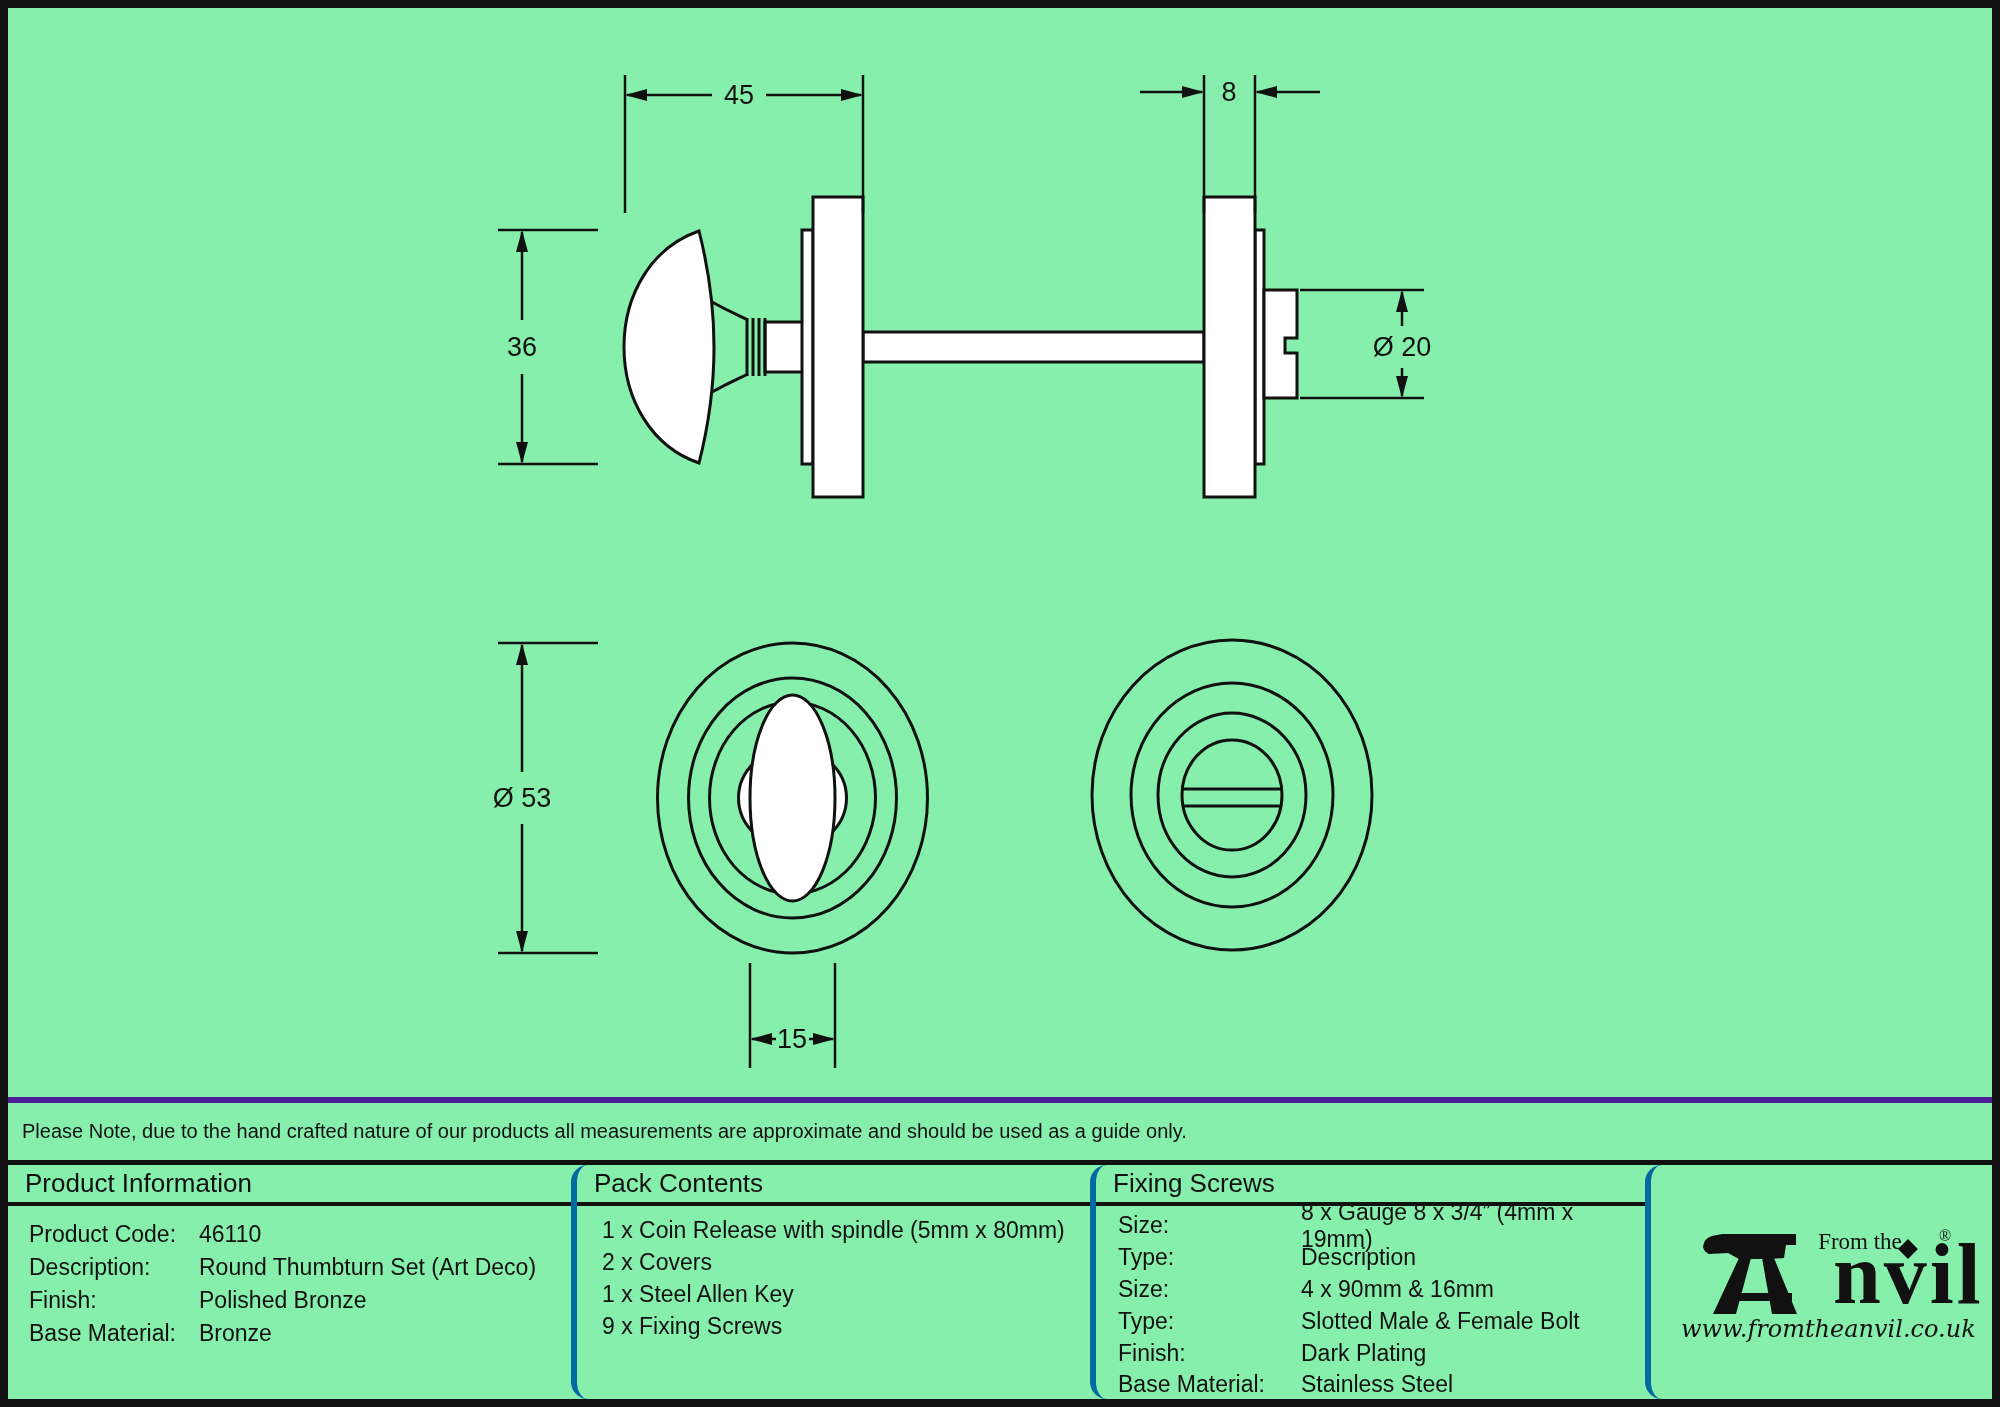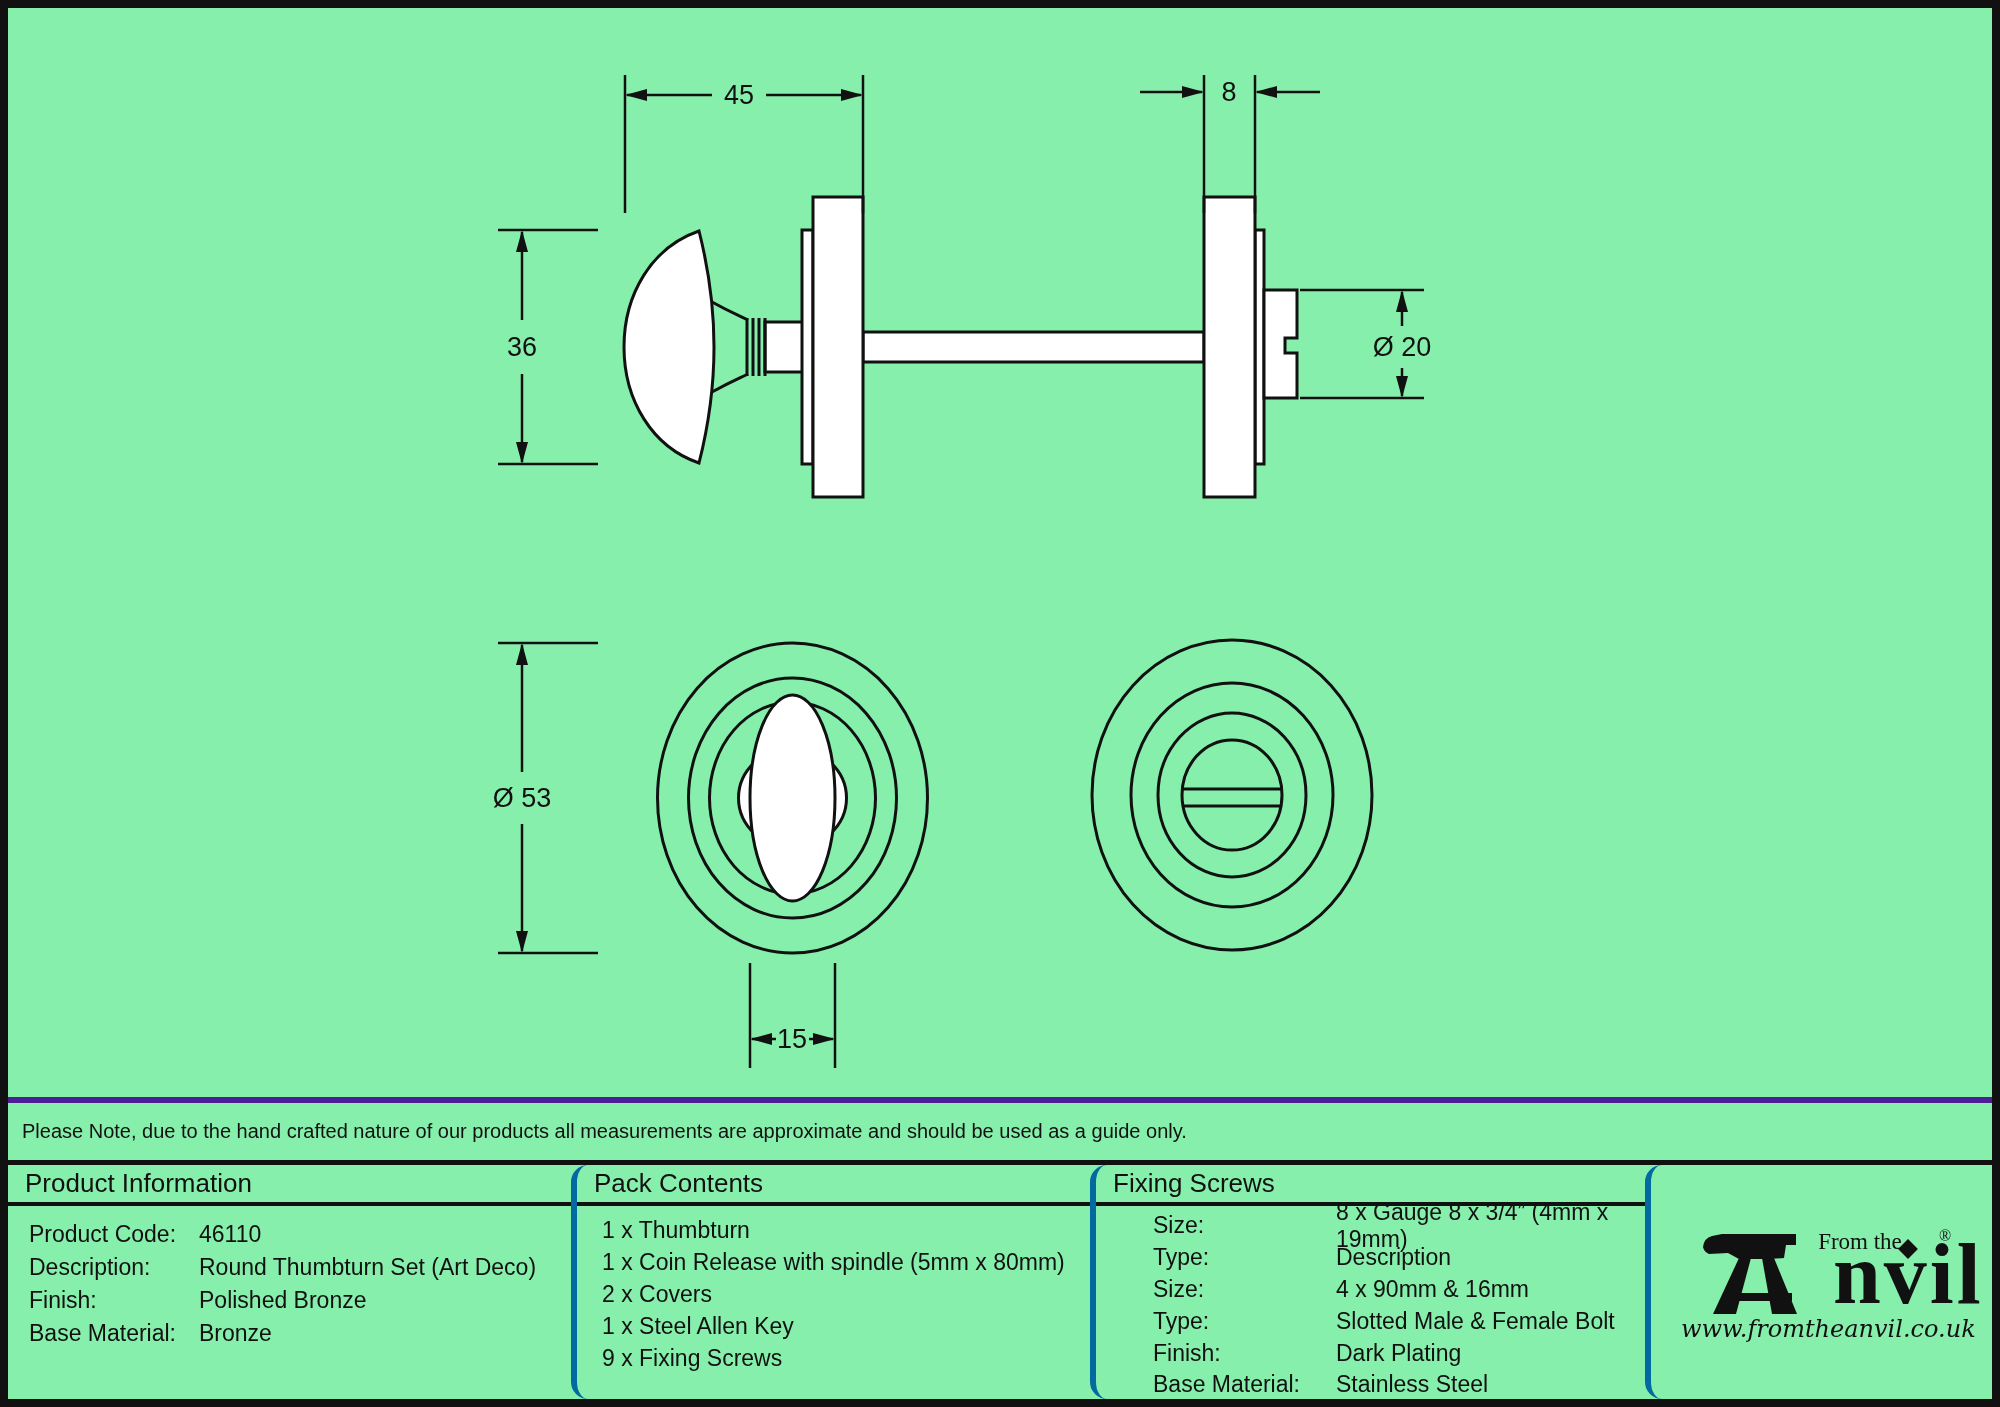--- a/index.html
+++ b/index.html
@@ -17,21 +17,21 @@
   .col + .col{border-left:6px solid #0369a1;}
   .col-product{width:563px;}
   .col-pack{width:519px;}
   .col-fix{width:555px;}
   .col-logo{flex:1;}
   .col-header{height:41px;box-sizing:border-box;border-bottom:4px solid #111;
               display:flex;align-items:center;padding-left:17px;font-size:26px;}
   .kv-rows{padding-top:12px;}
   .kv{display:flex;height:33px;align-items:center;font-size:23px;}
   .kv .k{width:170px;padding-left:21px;flex:none;}
-  .col-fix .kv{height:31.8px;margin-left:35px;}
+  .col-fix .kv{height:31.8px;}
   .col-fix .kv .k{width:183px;padding-left:22px;}
   .col-fix .kv-rows{padding-top:4px;}
   .pack-list{padding:8px 0 0 25px;}
   .pack-list .item{height:32px;display:flex;align-items:center;font-size:23px;}
   
   .logo-cell{position:absolute;inset:0;}
   .logo-tagline{position:absolute;left:163px;top:64px;width:92px;text-align:center;
                 font-family:"Liberation Serif",serif;font-size:23px;}
   .logo-brand{position:absolute;left:143px;top:66px;font-family:"Liberation Serif",serif;
               font-size:86px;line-height:86px;font-weight:bold;letter-spacing:3px;margin-left:39px;}
@@ -167,21 +167,20 @@
         <div class="kv">
           <span class="k">Base Material:</span>
           <span class="v">Bronze</span>
         </div>
       </div>
     </div>
 
     <div class="col col-pack">
       <div class="col-header">Pack Contents</div>
       <div class="pack-list">
-        <div class="item">1 x Thumbturn</div>
         <div class="item">1 x Coin Release with spindle (5mm x 80mm)</div>
         <div class="item">2 x Covers</div>
         <div class="item">1 x Steel Allen Key</div>
         <div class="item">9 x Fixing Screws</div>
       </div>
     </div>
 
     <div class="col col-fix">
       <div class="col-header">Fixing Screws</div>
       <div class="kv-rows">

